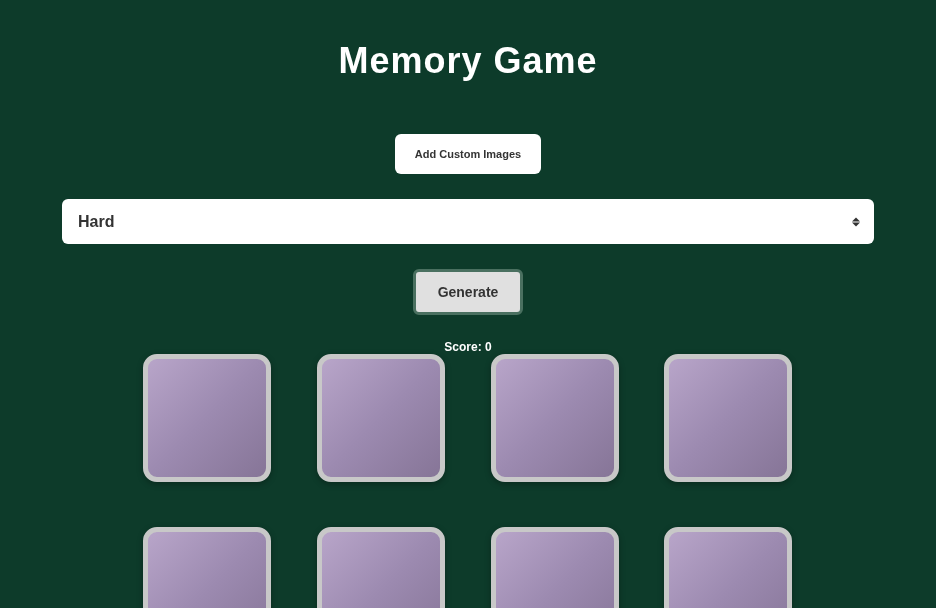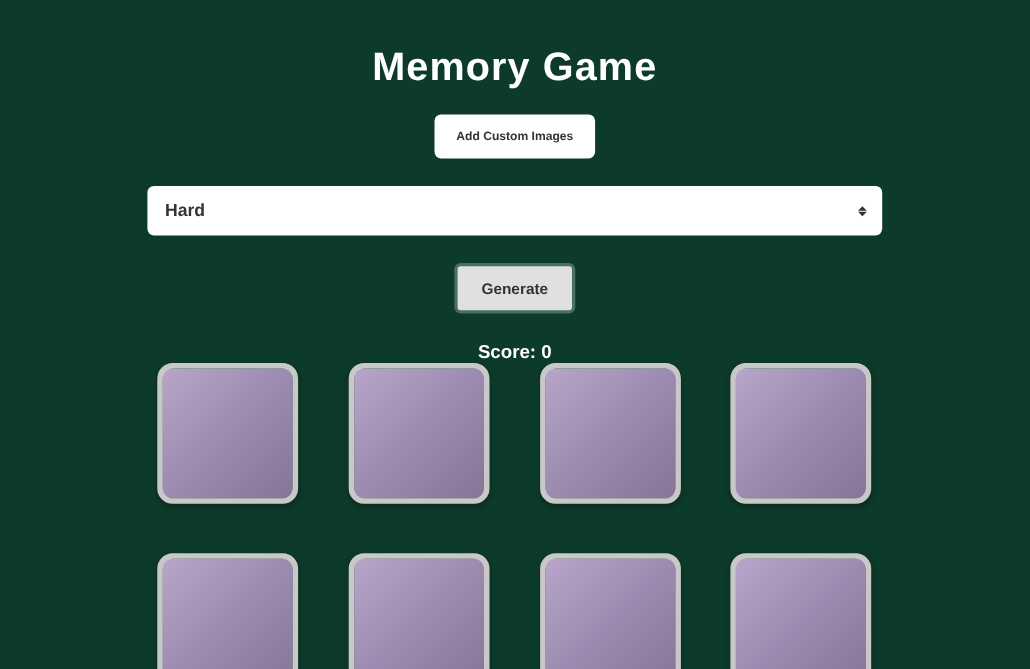--- a/index.html
+++ b/index.html
@@ -18,38 +18,38 @@
       display: flex;
       flex-direction: column;
       align-items: center;
       padding-top: 40px;
     }
     .title {
       color: #ffffff;
       font-size: 36px;
       font-weight: 900;
       letter-spacing: 1px;
-      margin-bottom: 22px;
+      margin-bottom: 52px;
       font-family: 'Comic Sans MS', 'Arial Black', sans-serif;
     }
     .add-images-btn {
       background-color: #ffffff;
       border: none;
       border-radius: 6px;
       padding: 14px 20px;
       font-size: 11px;
       font-weight: 900;
       color: #333;
       cursor: pointer;
       margin-bottom: 25px;
       font-family: 'Comic Sans MS', 'Arial Black', sans-serif;
     }
     .select-wrapper {
       position: relative;
-      width: 668px;
+      width: 812px;
       margin-bottom: 25px;
       border-radius: 12px;
     }
     .difficulty-select {
       width: 100%;
       background-color: #ffffff;
       border: none;
       border-radius: 6px;
       padding: 14px 16px;
       font-size: 16px;
@@ -89,21 +89,21 @@
       padding: 12px 22px;
       font-size: 14px;
       font-weight: 900;
       color: #333;
       cursor: pointer;
       margin-bottom: 25px;
       font-family: 'Comic Sans MS', 'Arial Black', sans-serif;
     }
     .score {
       color: #ffffff;
-      font-size: 17px;
+      font-size: 12px;
       font-weight: 900;
       font-family: 'Comic Sans MS', 'Arial Black', sans-serif;
     }
     .card-grid {
       display: grid;
       grid-template-columns: repeat(4, 1fr);
       gap: 45px;
       width: 650px;
     }
     .card {

